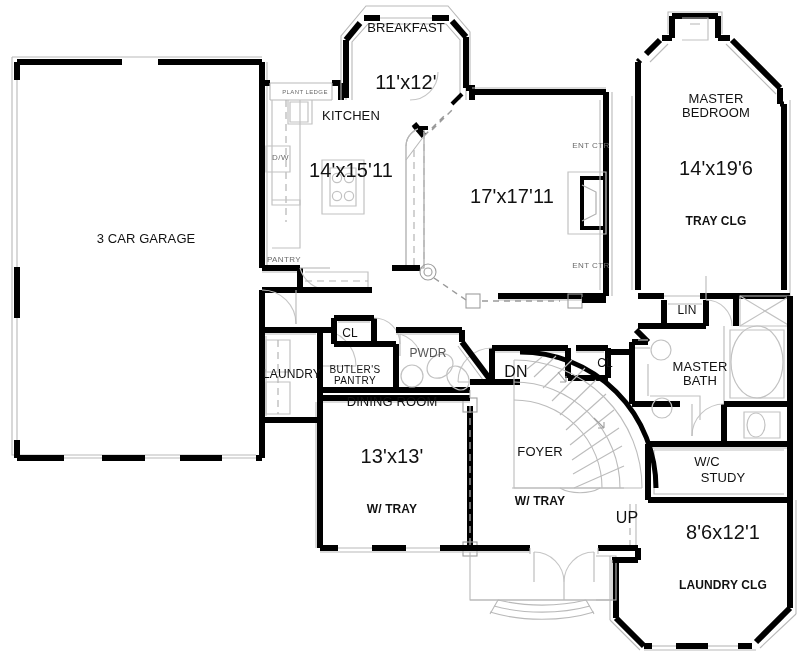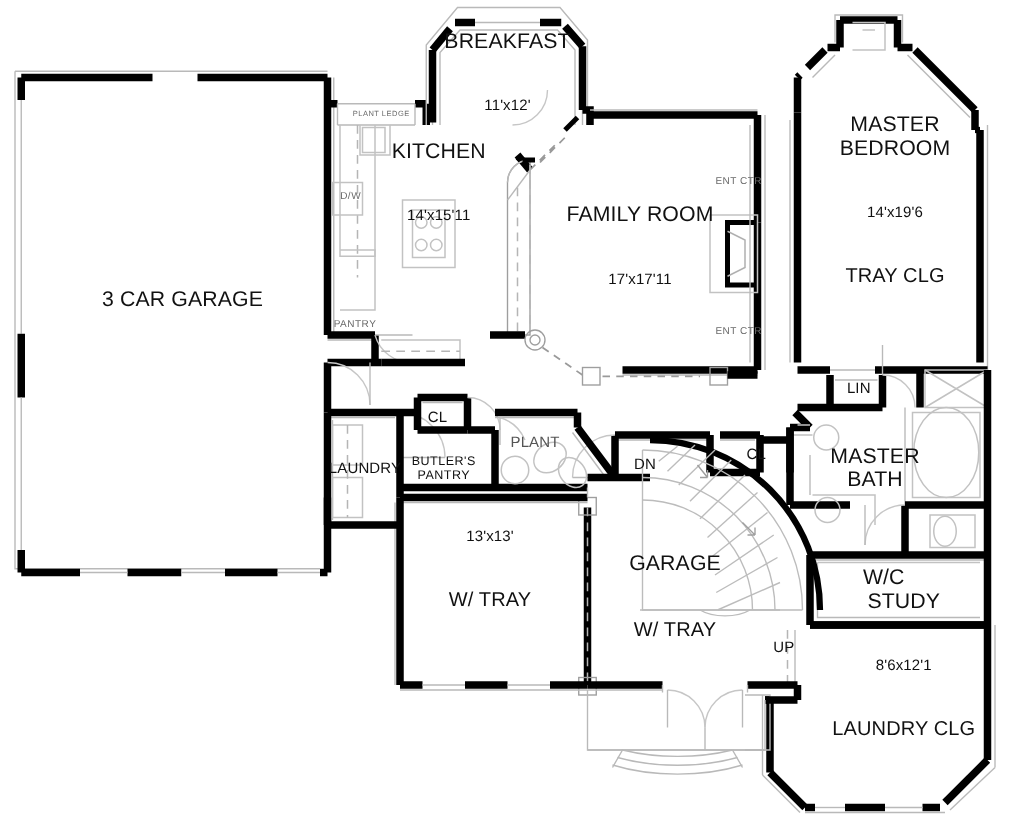--- a/index.html
+++ b/index.html
@@ -6,26 +6,26 @@
   html,body{margin:0;padding:0;background:#ffffff;}
   body{width:808px;height:664px;overflow:hidden;
        font-family:"Liberation Sans","DejaVu Sans",sans-serif;color:#000;}
   #plan{position:relative;width:808px;height:664px;background:#fff;}
   svg{display:block;position:absolute;top:0;left:0;}
 
   .label{position:absolute;text-align:center;white-space:pre;
          font-family:"Liberation Sans","DejaVu Sans",sans-serif;
          color:#111;line-height:1.12;letter-spacing:.1px;
          transform:translate(-50%,-50%);pointer-events:none;}
-  .room-name{font-size:17px;font-weight:400;}
-  .room-dim{font-size:12px;font-weight:400;}
-  .room-note{font-size:16px;font-weight:400;}
+  .room-name{font-size:13px;font-weight:400;}
+  .room-dim{font-size:20px;font-weight:400;}
+  .room-note{font-size:12px;font-weight:700;}
   .small-name{font-size:12px;font-weight:400;}
   .tiny-name{font-size:8px;font-weight:400;color:#6a6a6a;letter-spacing:.4px;}
-  .nav-name{font-size:12px;font-weight:400;}
+  .nav-name{font-size:16px;font-weight:400;}
   .lbl-stack > div{display:block;}
 </style>
 </head>
 <body>
 
 <div id="plan">
 
   <svg width="808" height="664" viewBox="0 0 808 664">
 
     <defs>
@@ -409,63 +409,63 @@
       <div class="room-name">BREAKFAST</div>
       <div class="room-dim">11'x12'</div>
     </div>
 
     <div class="label lbl-stack" style="left:351px;top:145px;text-align:center;">
       <div class="room-name">KITCHEN</div>
       <div class="room-dim">14'x15'11</div>
     </div>
 
     <div class="label lbl-stack" style="left:512px;top:196px;">
-      <div class="room-name">FAMILY ROOM</div>
       <div class="room-dim">17'x17'11</div>
     </div>
 
     <div class="label lbl-stack" style="left:716px;top:160px;">
       <div class="room-name">MASTER<br>BEDROOM</div>
       <div class="room-dim">14'x19'6</div>
       <div class="room-note">TRAY CLG</div>
     </div>
 
     <div class="label lbl-stack" style="left:700px;top:374px;">
       <div class="room-name">MASTER<br>BATH</div>
     </div>
 
     <div class="label lbl-stack" style="left:723px;top:532px;">
       <div class="room-name">STUDY</div>
       <div class="room-dim">8'6x12'1</div>
       <div class="room-note">LAUNDRY CLG</div>
     </div>
 
     <div class="label lbl-stack" style="left:392px;top:456px;">
+      <div class="room-name">DINING ROOM</div>
       <div class="room-dim">13'x13'</div>
       <div class="room-note">W/ TRAY</div>
     </div>
 
     <div class="label lbl-stack" style="left:540px;top:477px;">
-      <div class="room-name">GARAGE</div>
+      <div class="room-name">FOYER</div>
       <div class="room-note">W/ TRAY</div>
     </div>
 
     <div class="label lbl-stack" style="left:292px;top:375px;">
       <div class="small-name">LAUNDRY</div>
     </div>
 
   </div>
 
   <div>
     <div class="label room-name" style="left:707px;top:462px;">W/C</div>
     <div class="label small-name" style="left:687px;top:311px;">LIN</div>
     <div class="label small-name" style="left:605px;top:364px;">CL</div>
     <div class="label small-name" style="left:350px;top:334px;">CL</div>
     <div class="label tiny-name" style="left:355px;top:375px;font-size:10px;color:#111;">BUTLER'S<br>PANTRY</div>
-    <div class="label small-name" style="left:428px;top:354px;color:#555;">PLANT</div>
+    <div class="label small-name" style="left:428px;top:354px;color:#555;">PWDR</div>
     <div class="label tiny-name" style="left:284px;top:260px;">PANTRY</div>
     <div class="label tiny-name" style="left:275px;top:158px;padding-left:11px;">D/W</div>
     <div class="label tiny-name" style="left:305px;top:92px;font-size:6px;">PLANT LEDGE</div>
     <div class="label tiny-name" style="left:591px;top:146px;">ENT CTR</div>
     <div class="label tiny-name" style="left:591px;top:266px;">ENT CTR</div>
     <div class="label nav-name" style="left:516px;top:372px;">DN</div>
     <div class="label nav-name" style="left:627px;top:518px;">UP</div>
   </div>
 
 </div>

